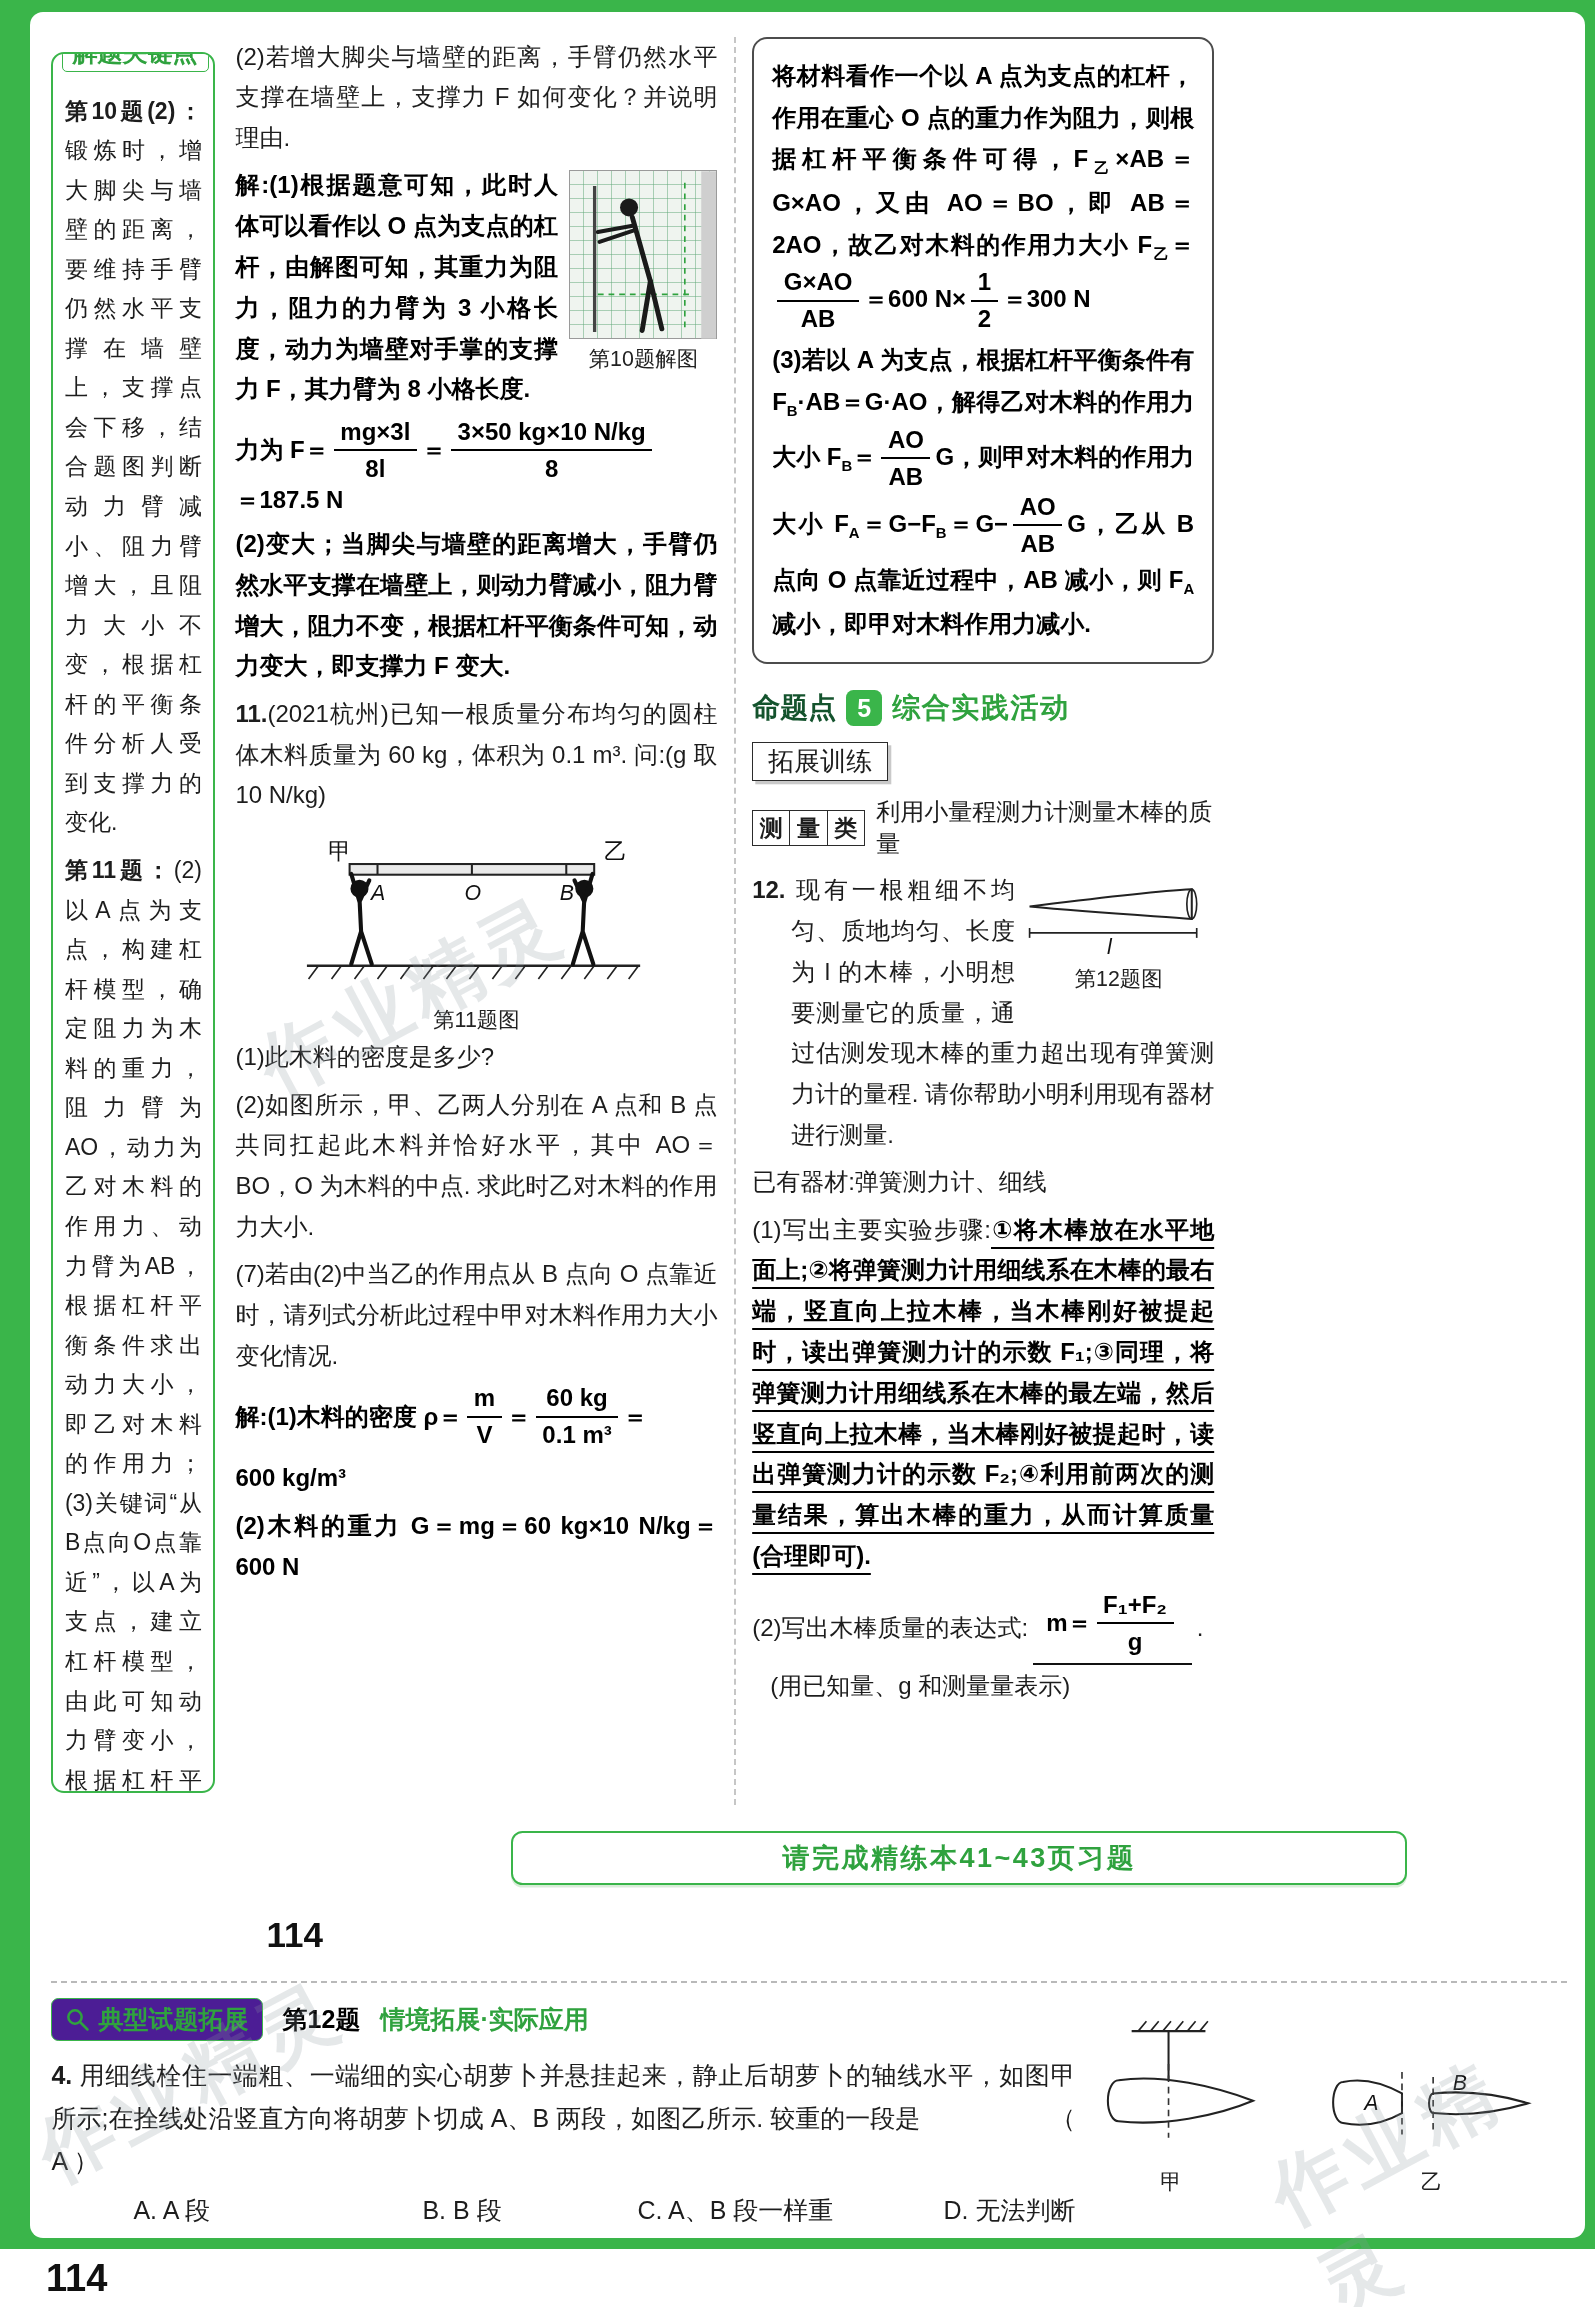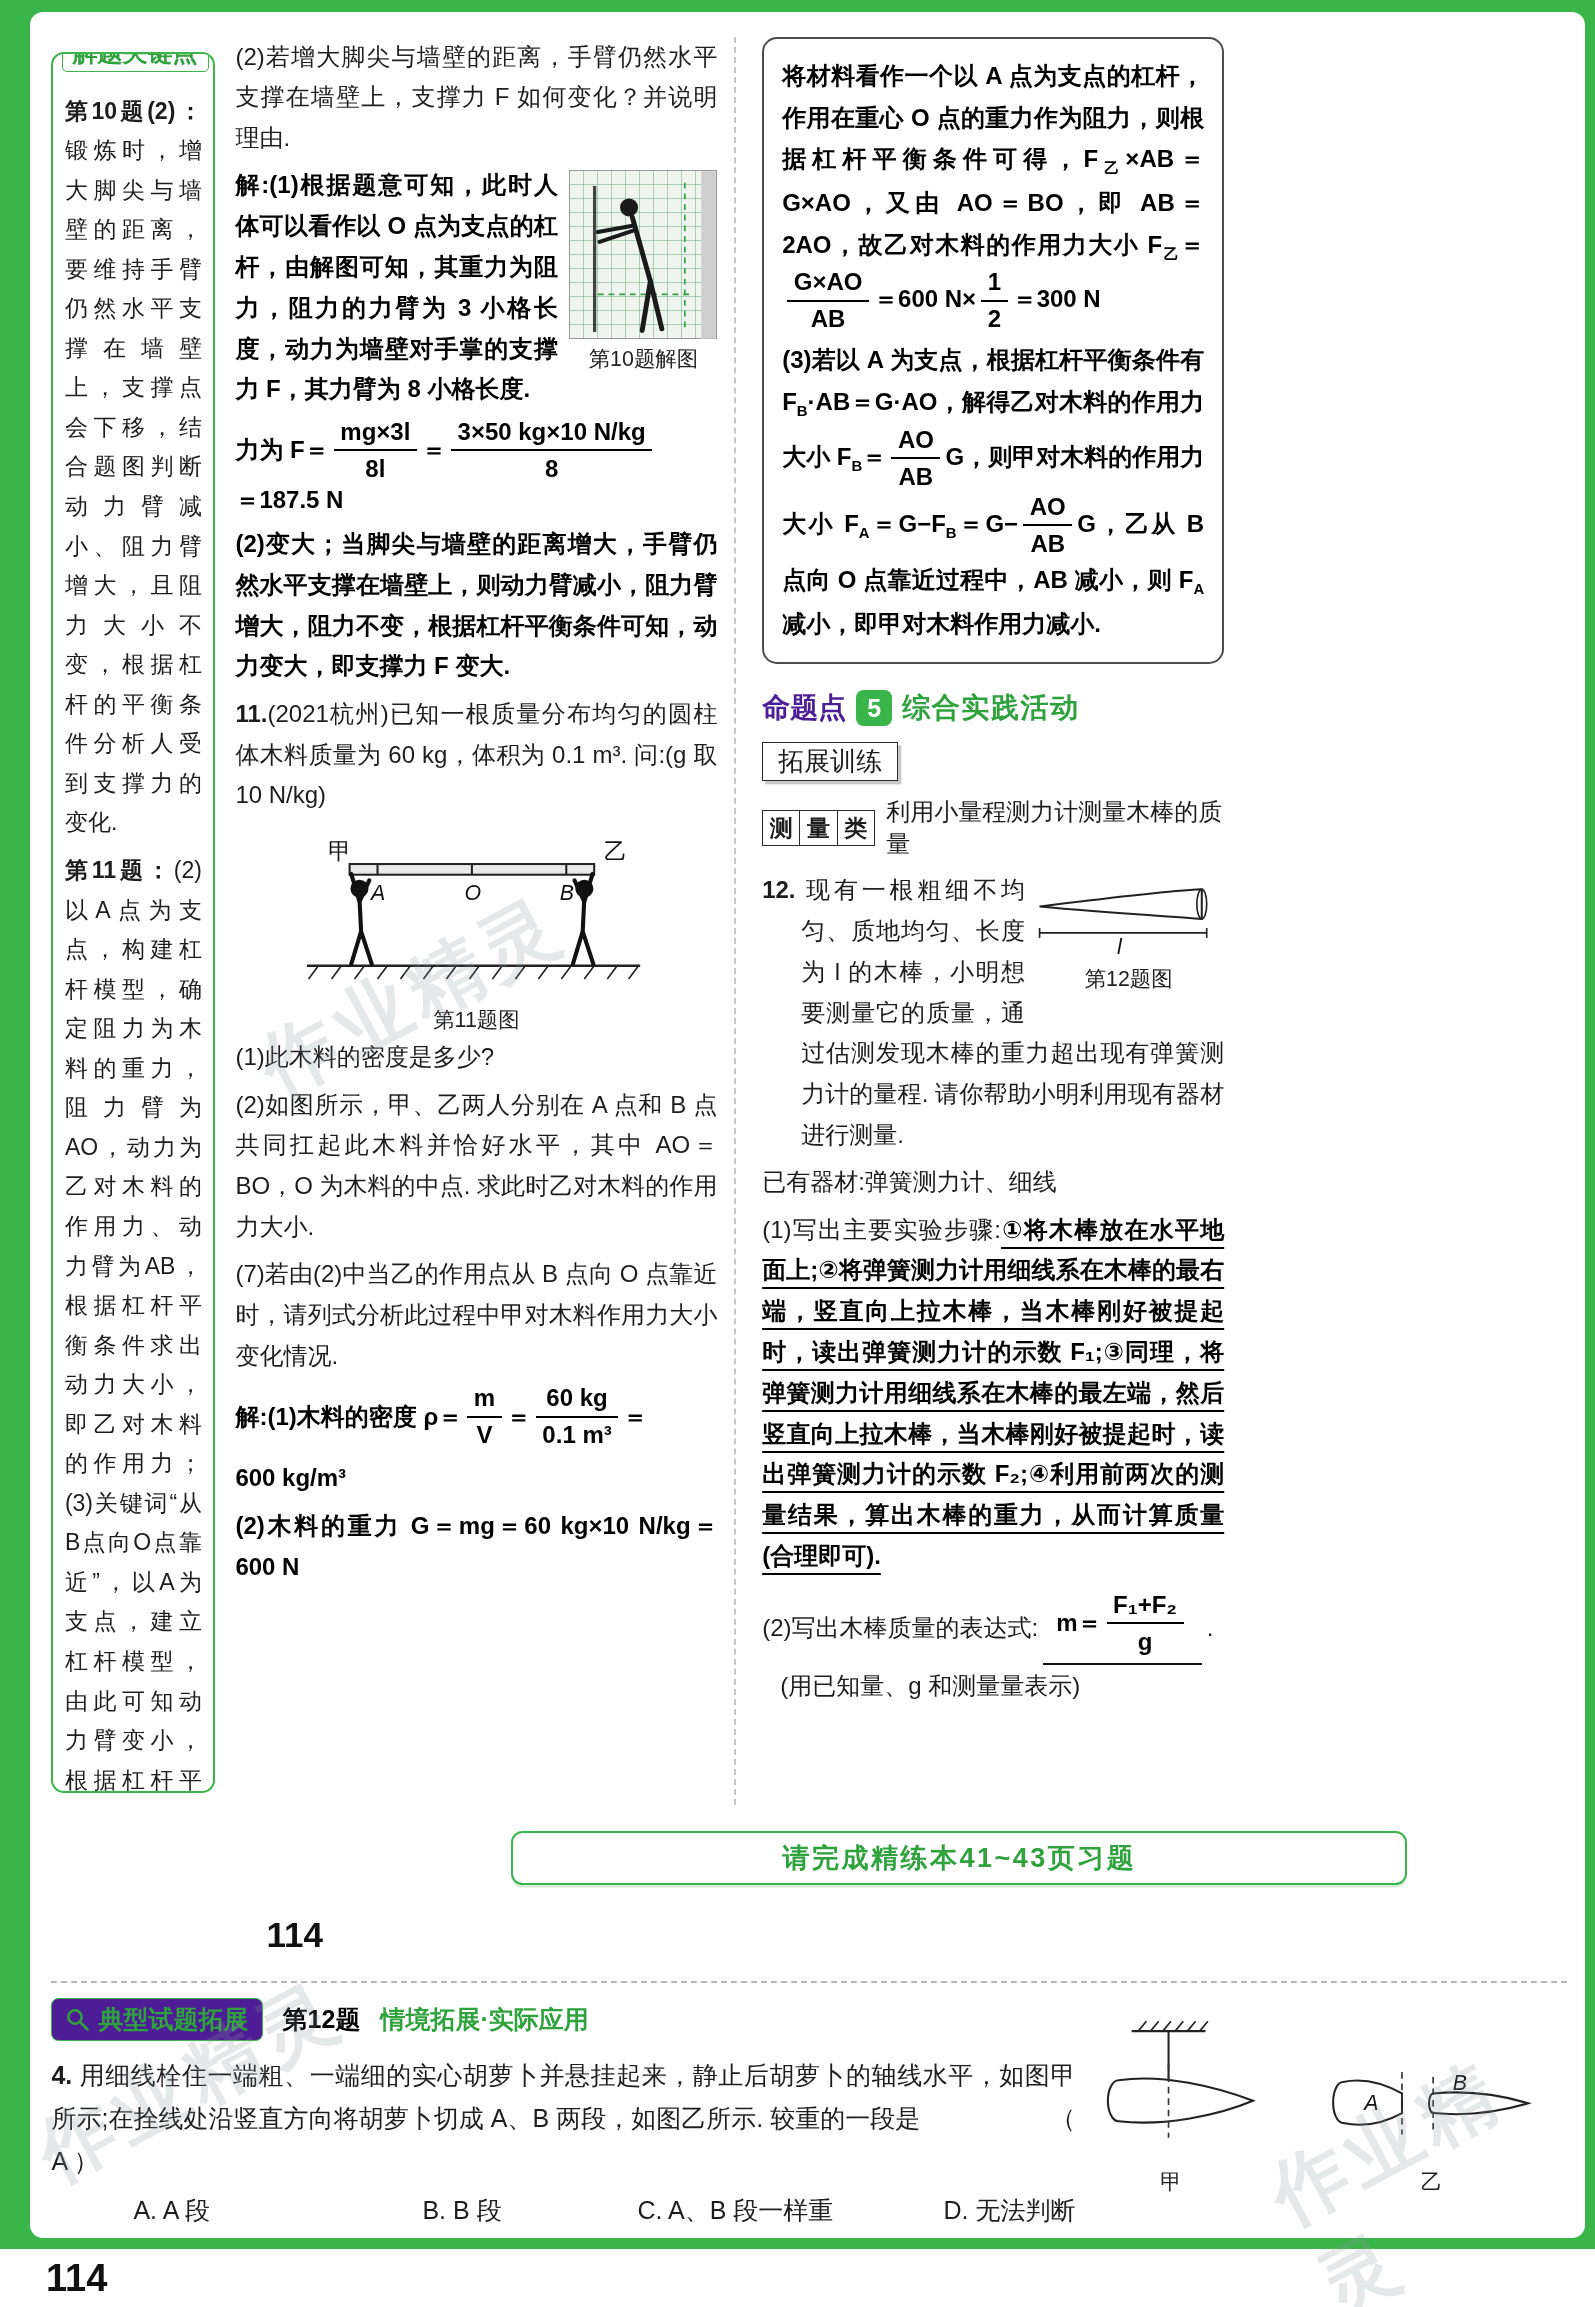--- a/index.html
+++ b/index.html
@@ -12,21 +12,21 @@
   
   .columns{display:flex;align-items:flex-start;height:1768px;overflow:hidden;}
   .sidebar{width:164px;flex:none;}
   .sidebar-box{position:relative;border:2.5px solid #3ab54a;border-radius:13px;padding:38px 11.5px 13px;height:1741px;overflow:hidden;margin-top:15px;}
   .sidebar-title{position:absolute;top:-21.4px;left:8.2px;background:#fff;border:1.6px solid #3ab54a;border-radius:5px;color:#2fa23e;font-weight:700;font-size:25px;padding:2.5px 10px;white-space:nowrap;}
   .sidebar-box p{font-size:23px;line-height:1.72;text-align:justify;margin-bottom:8.2px;}
   .sidebar-box b{font-weight:700;}
 
   .mid{width:482px;margin-left:20px;flex:none;}
   .vsep{align-self:stretch;border-left:2.5px dashed #c6c6c6;margin:0 16.4px;}
-  .rightcol{width:462px;flex:none;margin-left:10px;}
+  .rightcol{width:462px;flex:none;}
 
   p.jp{font-size:24px;line-height:1.7;text-align:justify;margin-bottom:6.6px;}
   .ans{font-weight:700;color:#000;}
   b{font-weight:700;}
 
   
   .frac{display:inline-block;text-align:center;vertical-align:middle;margin:0 5px;line-height:1.25;}
   .frac .num{display:block;padding:0 6.6px 2.5px;border-bottom:2.5px solid currentColor;}
   .frac .den{display:block;padding:2.5px 6.6px 0;}
   .frow{display:flex;align-items:center;font-size:24px;margin:5px 0 8.2px;flex-wrap:wrap;}
@@ -43,21 +43,21 @@
 
   
   .fig11{width:362px;margin:6.6px auto 3.3px;text-align:center;}
 
   
   .rbox{border:2.5px solid #4c4c4c;border-radius:15px;padding:16.4px 18px 13px;}
   .rbox p{font-size:24px;line-height:1.74;text-align:justify;margin-bottom:5px;}
 
   
   .topic{display:flex;align-items:center;margin:25px 0 6.6px;}
-  .topic-label{color:#4c1d95;font-weight:700;font-size:28px;}
+  .topic-label{color:#14532d;font-weight:700;font-size:28px;}
   .topic-num{display:inline-flex;align-items:center;justify-content:center;width:36px;height:36px;background:#3ab54a;color:#fff;font-weight:700;font-size:25px;border-radius:7.4px;margin:0 10px;}
   .topic-title{color:#2fa23e;font-weight:700;font-size:28px;letter-spacing:1.6px;}
 
   .training{display:inline-block;border:1.6px solid #2b2b2b;padding:1px 15px;font-weight:400;font-size:26px;box-shadow:3.3px 3.3px 0 #c9c9c9;margin:8.2px 0 15px;}
   .catrow{display:flex;align-items:center;margin-bottom:10px;}
   .catbox{display:inline-flex;border:1.6px solid #2b2b2b;font-weight:700;font-size:23px;margin-right:11.5px;}
   .catbox span{padding:1.6px 6.6px;border-right:1.6px solid #2b2b2b;}
   .catbox span:last-child{border-right:none;}
   .cat-title{font-weight:400;font-size:24px;}
 

